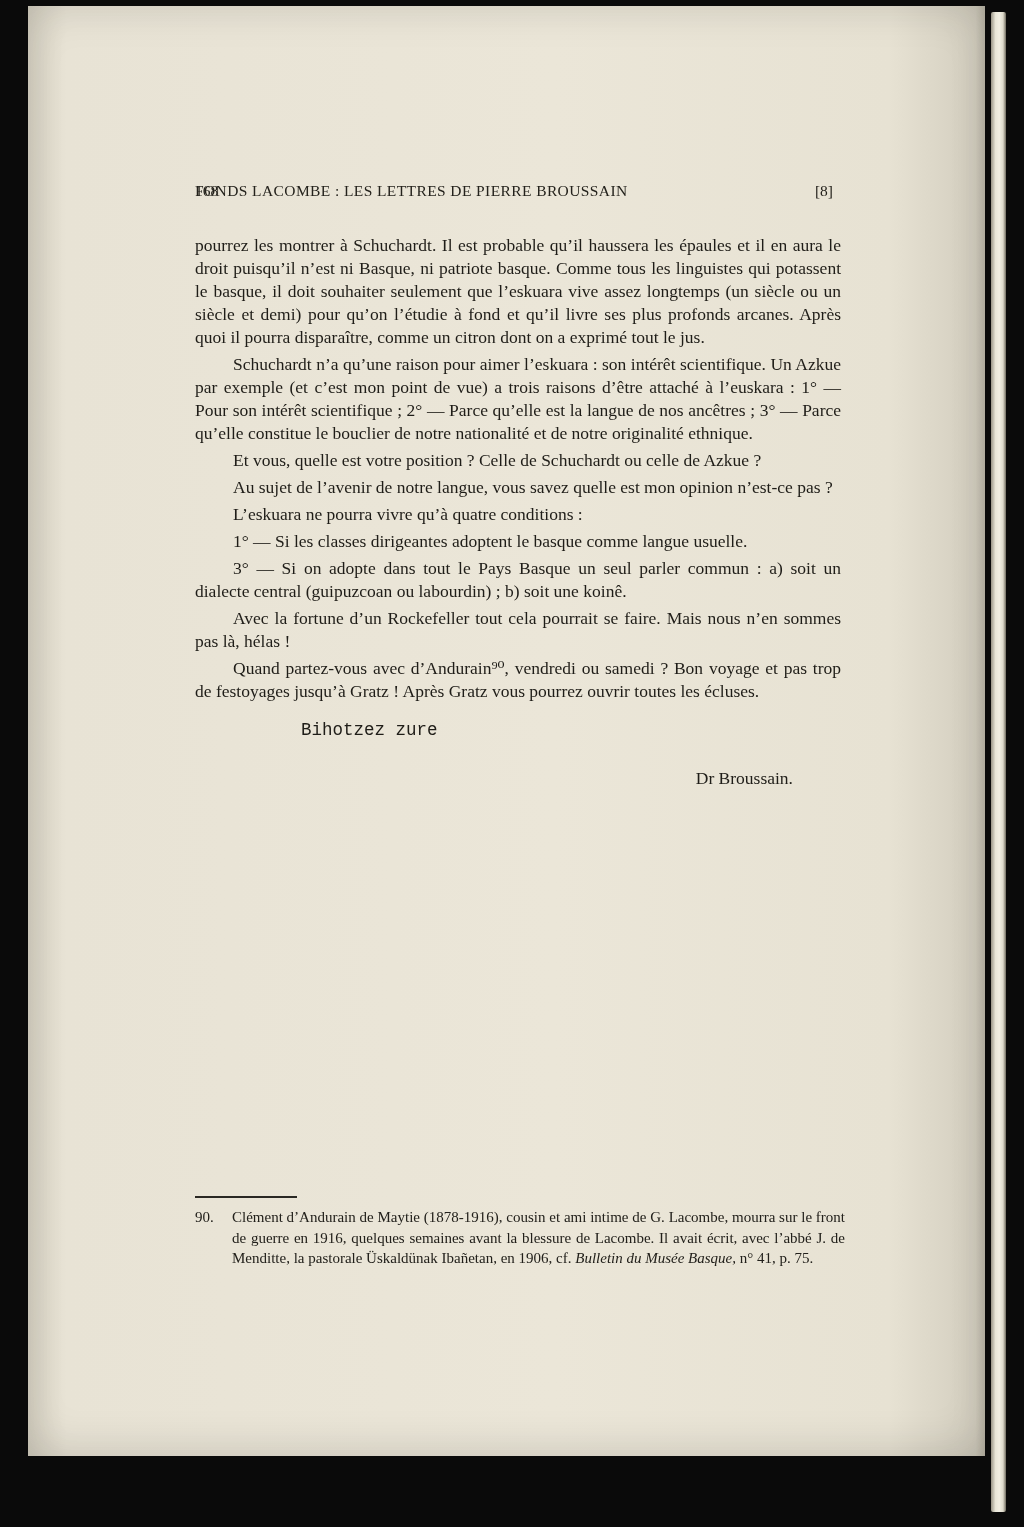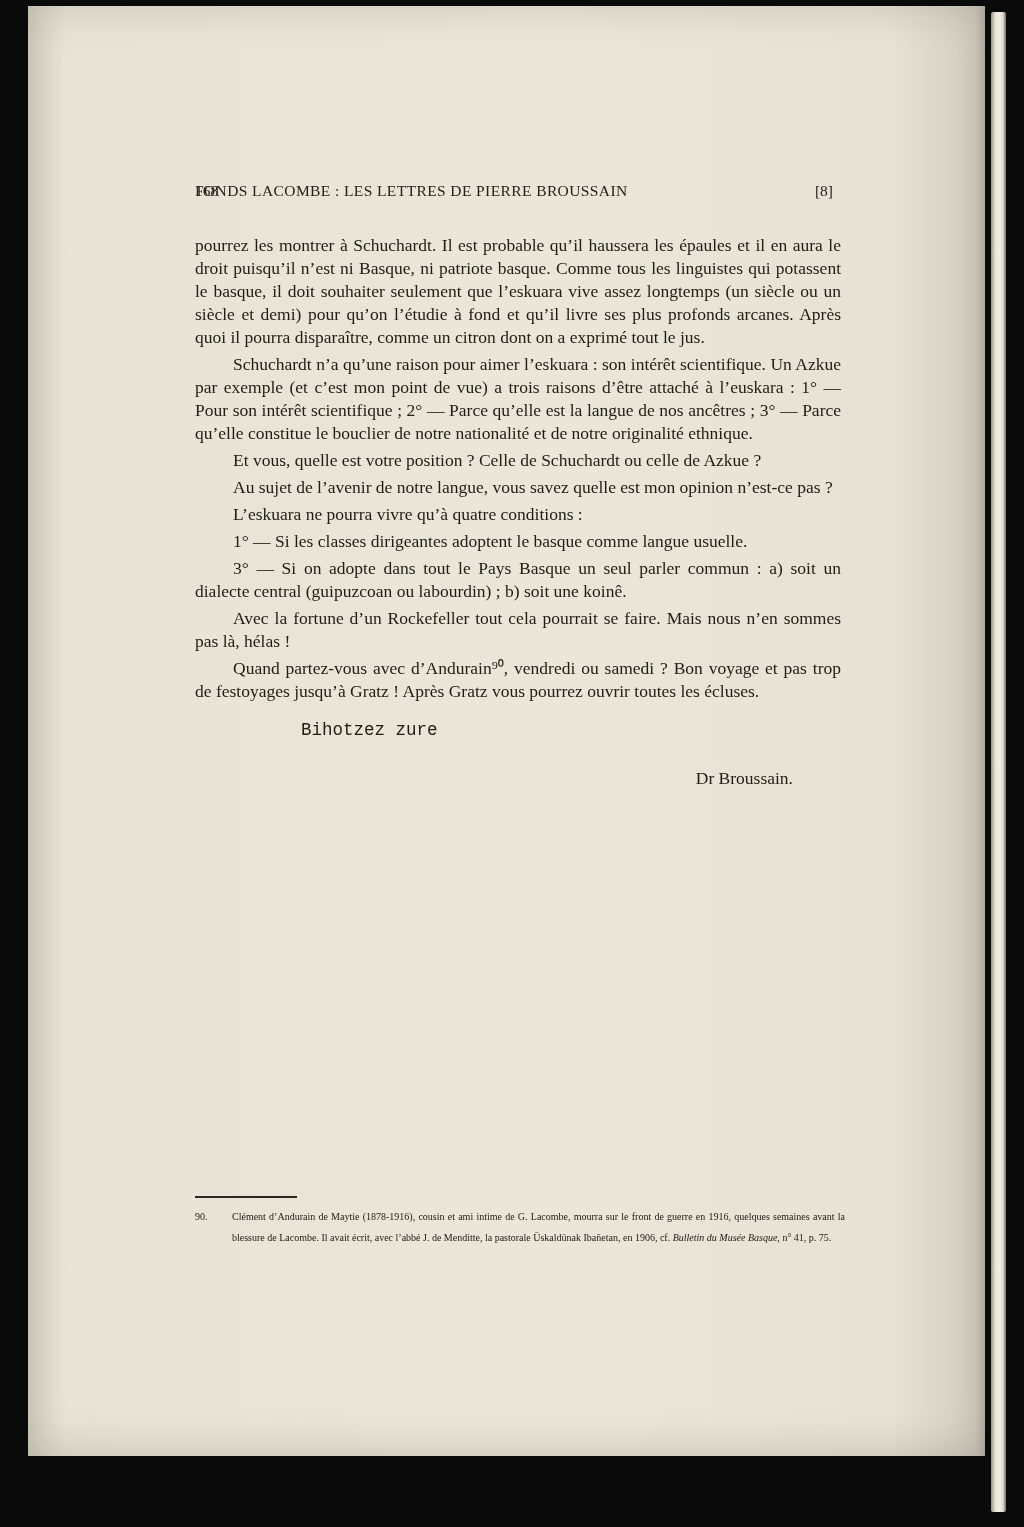--- a/index.html
+++ b/index.html
@@ -48,36 +48,36 @@
     letter-spacing: 0.4px;
   }
   .header .section-marker { position: absolute; right: 8px; top: 0; }
   .body-text {
     font-size: 17.5px;
     line-height: 23px;
     color: #1f1d18;
   }
   p.para { margin: 0; text-align: justify; }
   p.para + p.para { margin-top: 4px; }
-  p.para.indent { text-indent: 38px; font-family: Liberation Serif, serif; }
+  p.para.indent { text-indent: 38px; }
   .salutation {
     margin-top: 16px;
     margin-left: 106px;
     font-family: Liberation Mono, monospace;
   }
   .signature {
     margin-top: 25px;
     text-align: right;
     padding-right: 48px;
   }
   .footnote {
     position: absolute;
     left: 167px; top: 1190px;
     width: 650px;
-    font-size: 10px;
+    font-size: 15px;
     line-height: 20.5px;
     color: #22201b;
   }
   .footnote-rule {
     width: 102px; height: 2px;
     background: #2a2823;
     margin-bottom: 9px;
   }
   .footnote-body { display: flex; }
   .fn-num { width: 37px; flex: none; }

